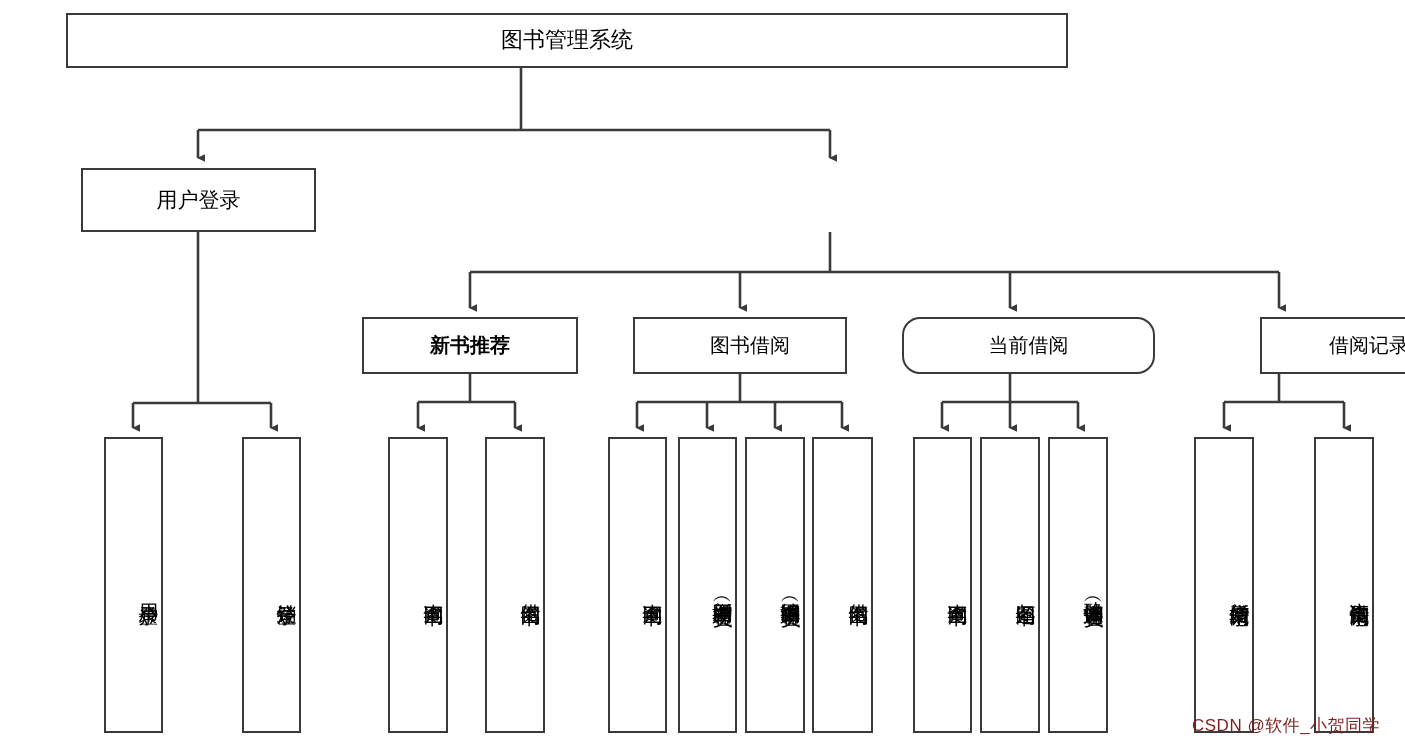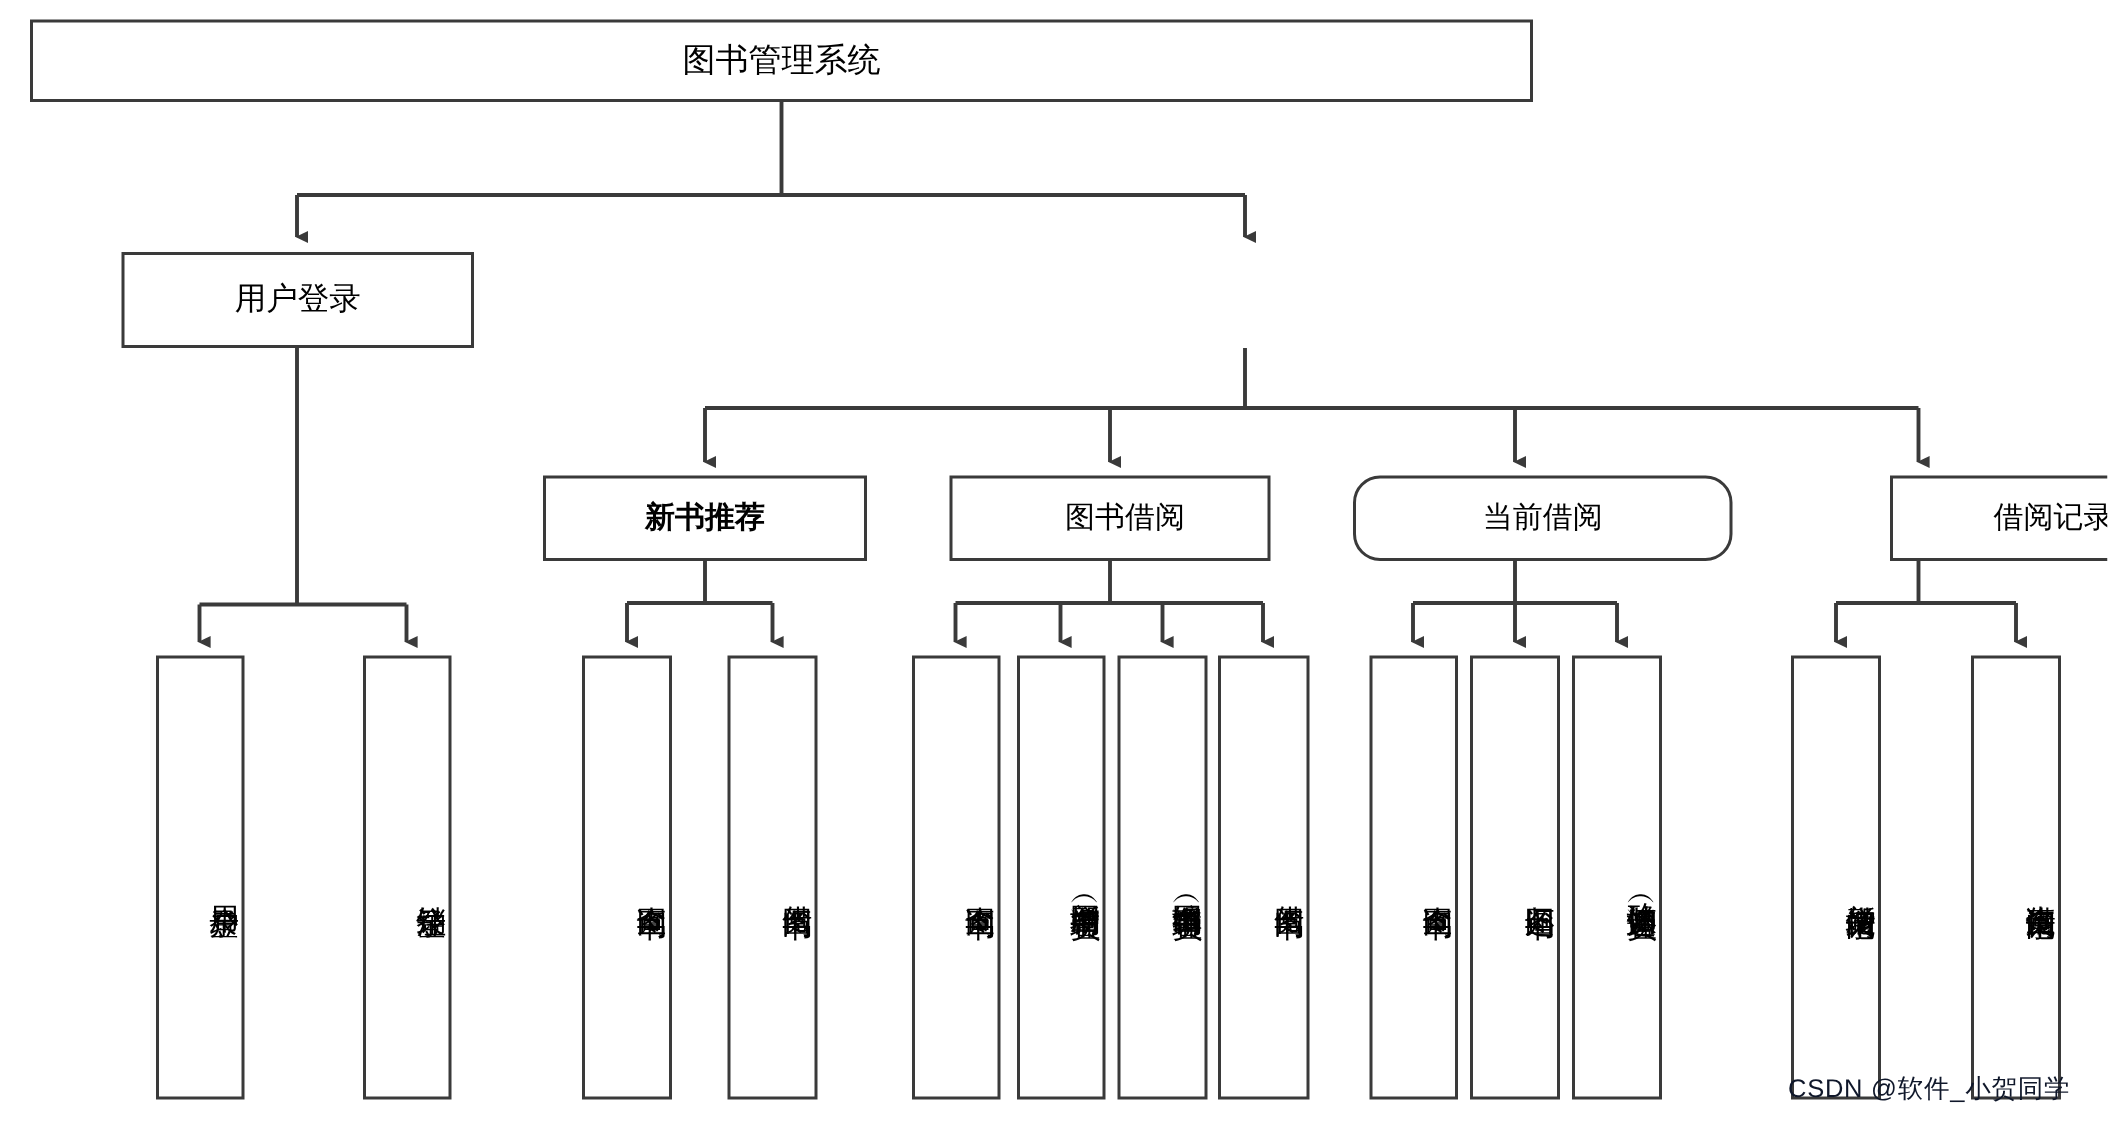--- a/index.html
+++ b/index.html
@@ -31,20 +31,21 @@
     background: #ffffff;
     color: #000000;
     display: flex;
     align-items: center;
     justify-content: center;
     text-align: center;
     line-height: 1.22;
   }
   .node.root {
     font-size: 22px;
+    margin-left: 46px;
   }
   .node.lvl2 {
     font-size: 21px;
   }
   .node.lvl3 {
     font-size: 20px;
   }
   .node.leaf {
     font-size: 20px;
     writing-mode: vertical-rl;
@@ -52,21 +53,21 @@
     letter-spacing: 1px;
     padding-top: 10px;
     align-items: flex-start;
     justify-content: center;
   }
   .watermark {
     position: absolute;
     left: 1192px;
     top: 714px;
     font-size: 17px;
-    color: #0f172a;
+    color: #7f1d1d;
     white-space: nowrap;
     letter-spacing: 0.5px;
   }
 </style>
 </head>
 <body>
 
 <div id="canvas">
 
   <svg id="edges" viewBox="0 0 1405 747">

